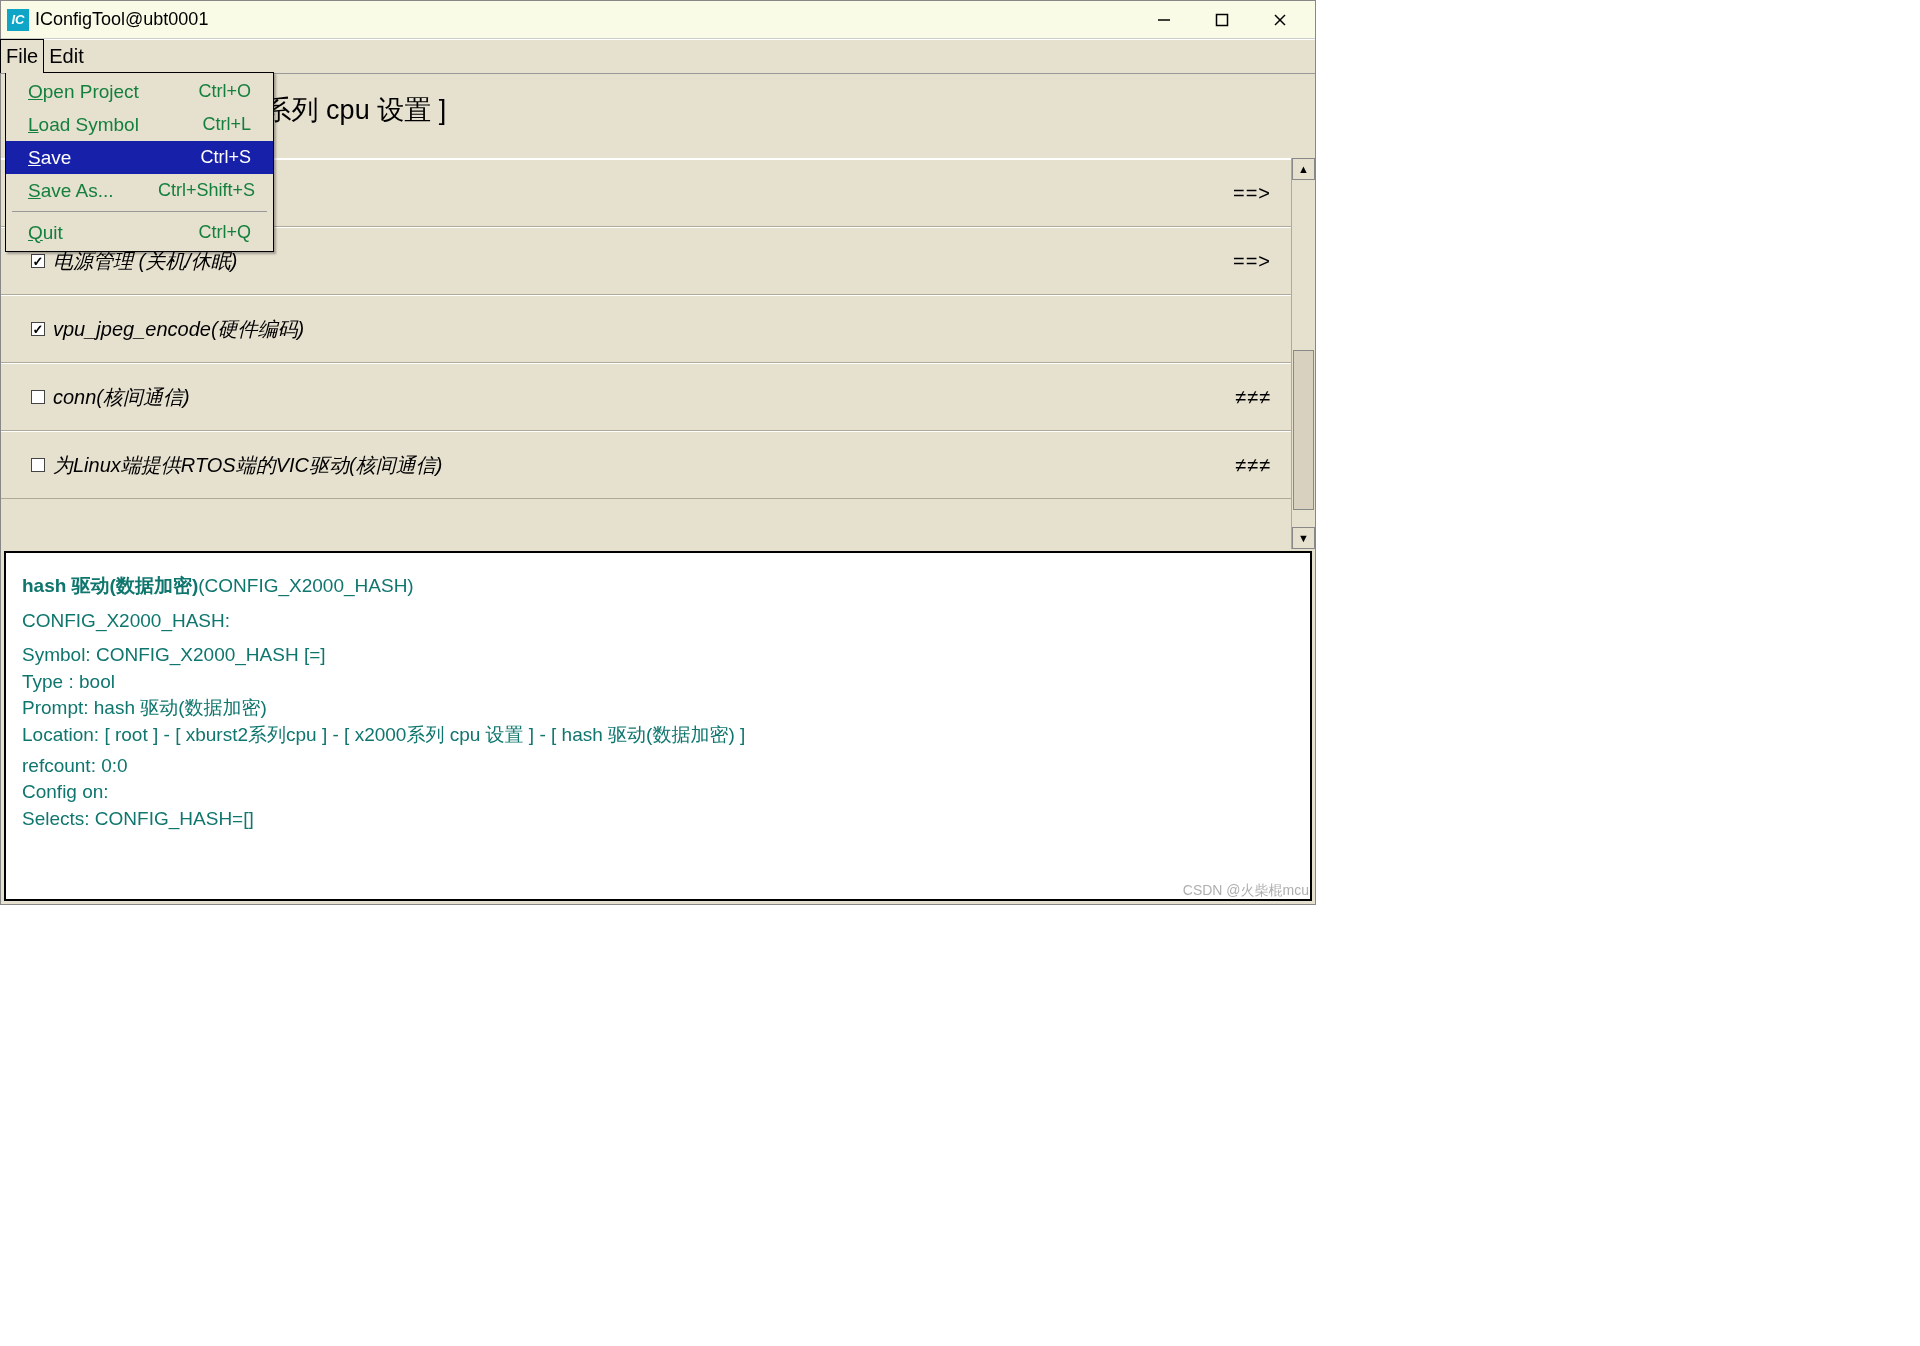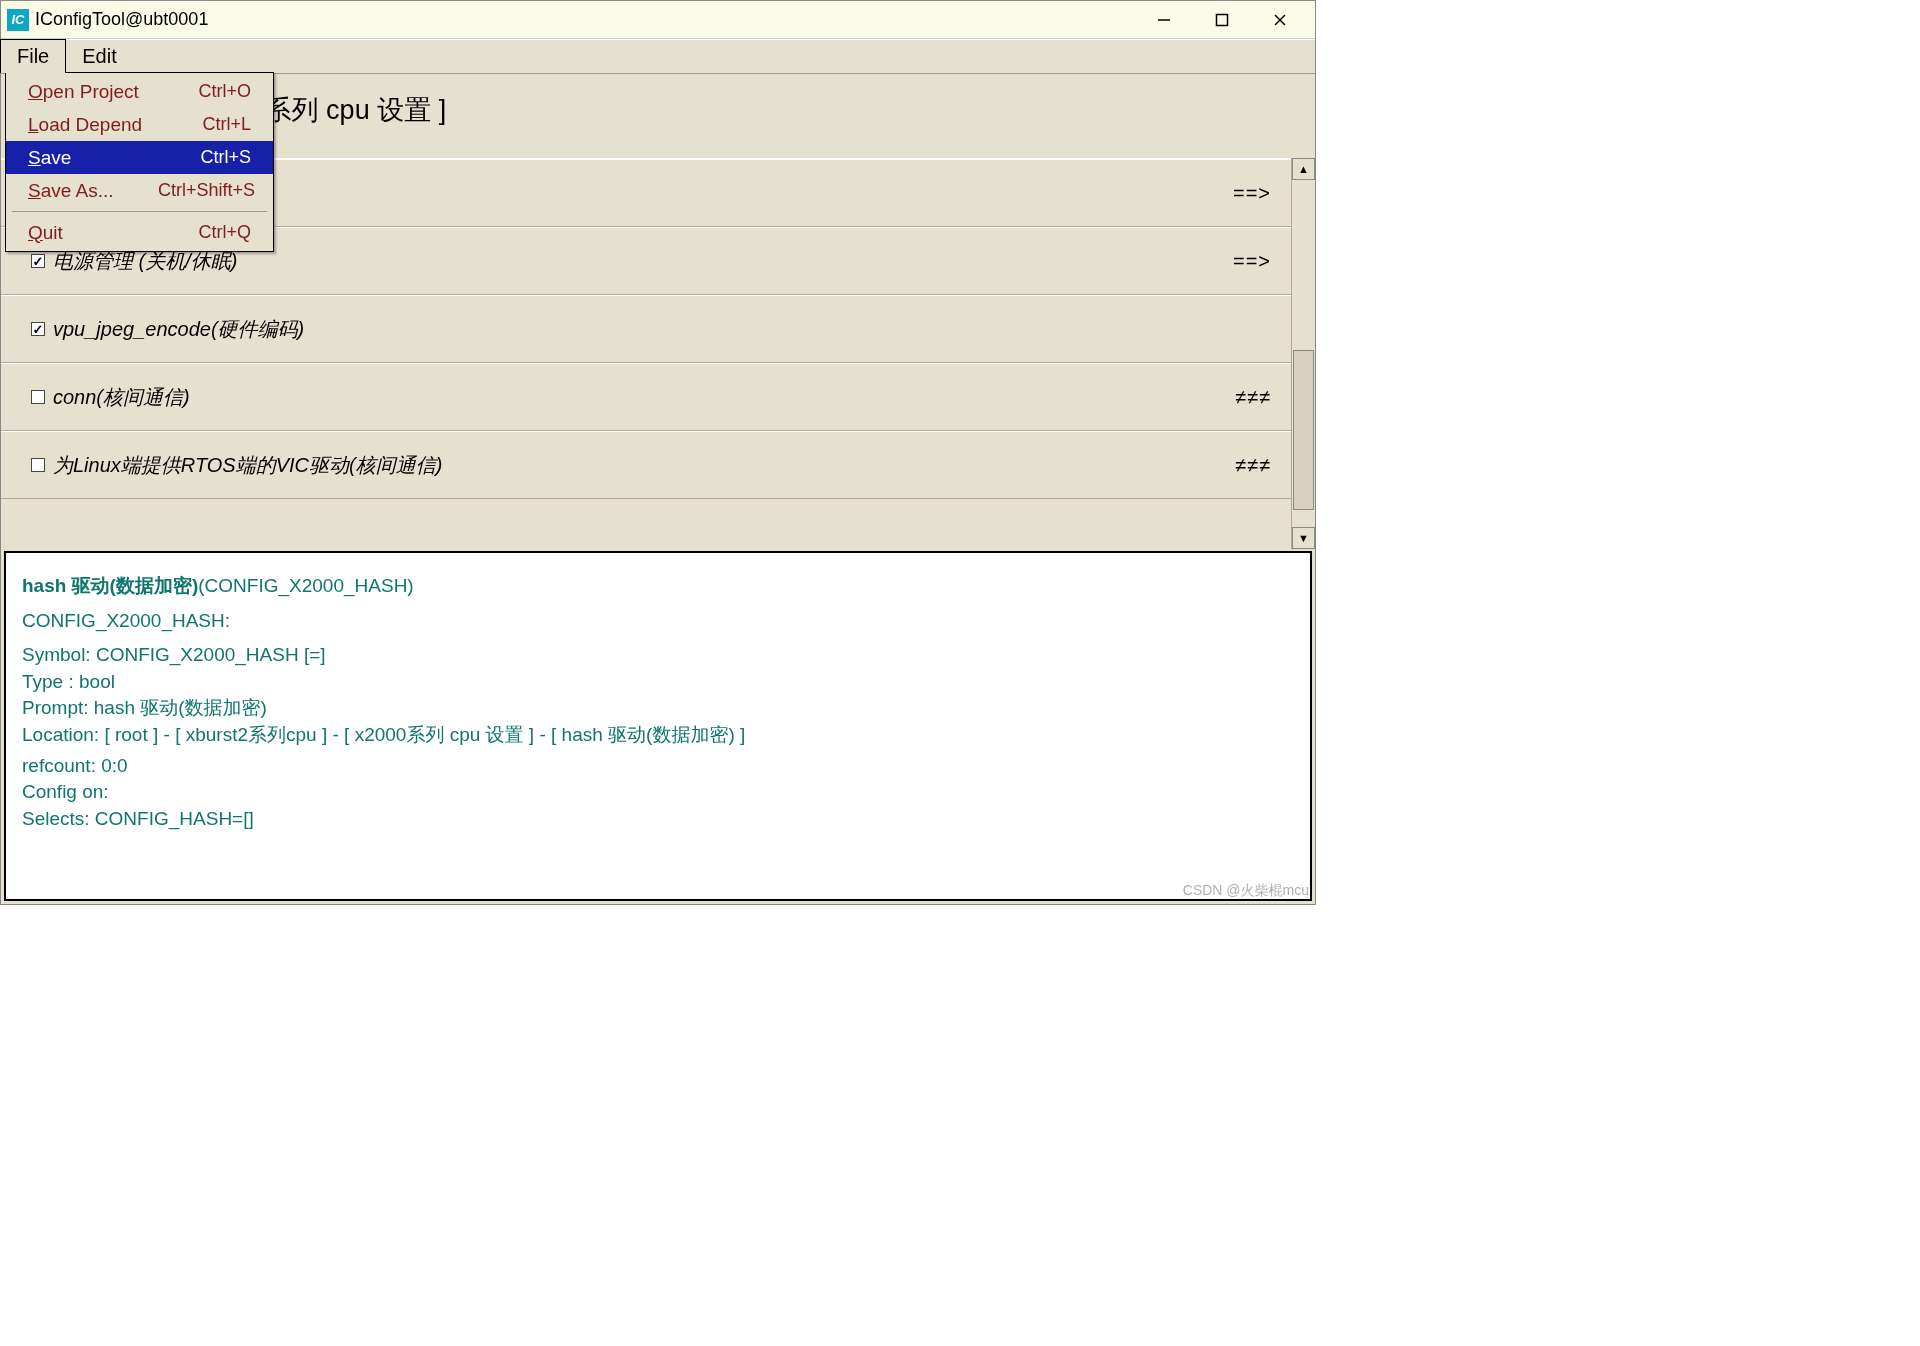--- a/index.html
+++ b/index.html
@@ -42,21 +42,21 @@
 
   .menubar {
     height: 35px;
     border-top: 1px solid #fff;
     border-bottom: 1px solid #999;
     display: flex;
     align-items: stretch;
     position: relative;
   }
   .menubar .menu {
-    padding: 0 16px;
+    padding: 0 5px;
     display: flex;
     align-items: center;
     font-size: 20px;
     color: #000;
   }
   .menubar .menu.open {
     background: #e6e0cf;
     border: 1px solid #000;
     border-bottom: none;
     margin-left: -1px;
@@ -75,21 +75,21 @@
     box-shadow: 2px 2px 2px rgba(0,0,0,0.3);
     z-index: 15;
     padding: 2px 0;
   }
   .dropdown .item {
     height: 33px;
     display: flex;
     align-items: center;
     padding: 0 22px;
     font-size: 19px;
-    color: #7f1d1d;
+    color: #15803d;
   }
   .dropdown .item .label { flex: 0 0 130px; }
   .dropdown .item .shortcut { margin-left: auto; font-size: 18px;}
   .dropdown .item .mnemonic { text-decoration: underline; }
   .dropdown .item.selected { background: #1720a8; color: #fff; }
   .dropdown hr { border: none; border-top: 1px solid #999; margin: 4px 6px; }
 
   .breadcrumb {
     padding: 18px 16px 30px 16px;
     font-size: 27px;
@@ -202,21 +202,21 @@
     <div class="menu open">File</div>
     <div class="menu">Edit</div>
   </div>
 
   <div class="dropdown">
     <div class="item">
       <span class="label"><span class="mnemonic">O</span><span>pen Project</span></span>
       <span class="shortcut">Ctrl+O</span>
     </div>
     <div class="item">
-      <span class="label"><span class="mnemonic">L</span><span>oad Depend</span></span>
+      <span class="label"><span class="mnemonic">L</span><span>oad Symbol</span></span>
       <span class="shortcut">Ctrl+L</span>
     </div>
     <div class="item selected">
       <span class="label"><span class="mnemonic">S</span><span>ave</span></span>
       <span class="shortcut">Ctrl+S</span>
     </div>
     <div class="item">
       <span class="label"><span class="mnemonic">S</span><span>ave As...</span></span>
       <span class="shortcut">Ctrl+Shift+S</span>
     </div>

